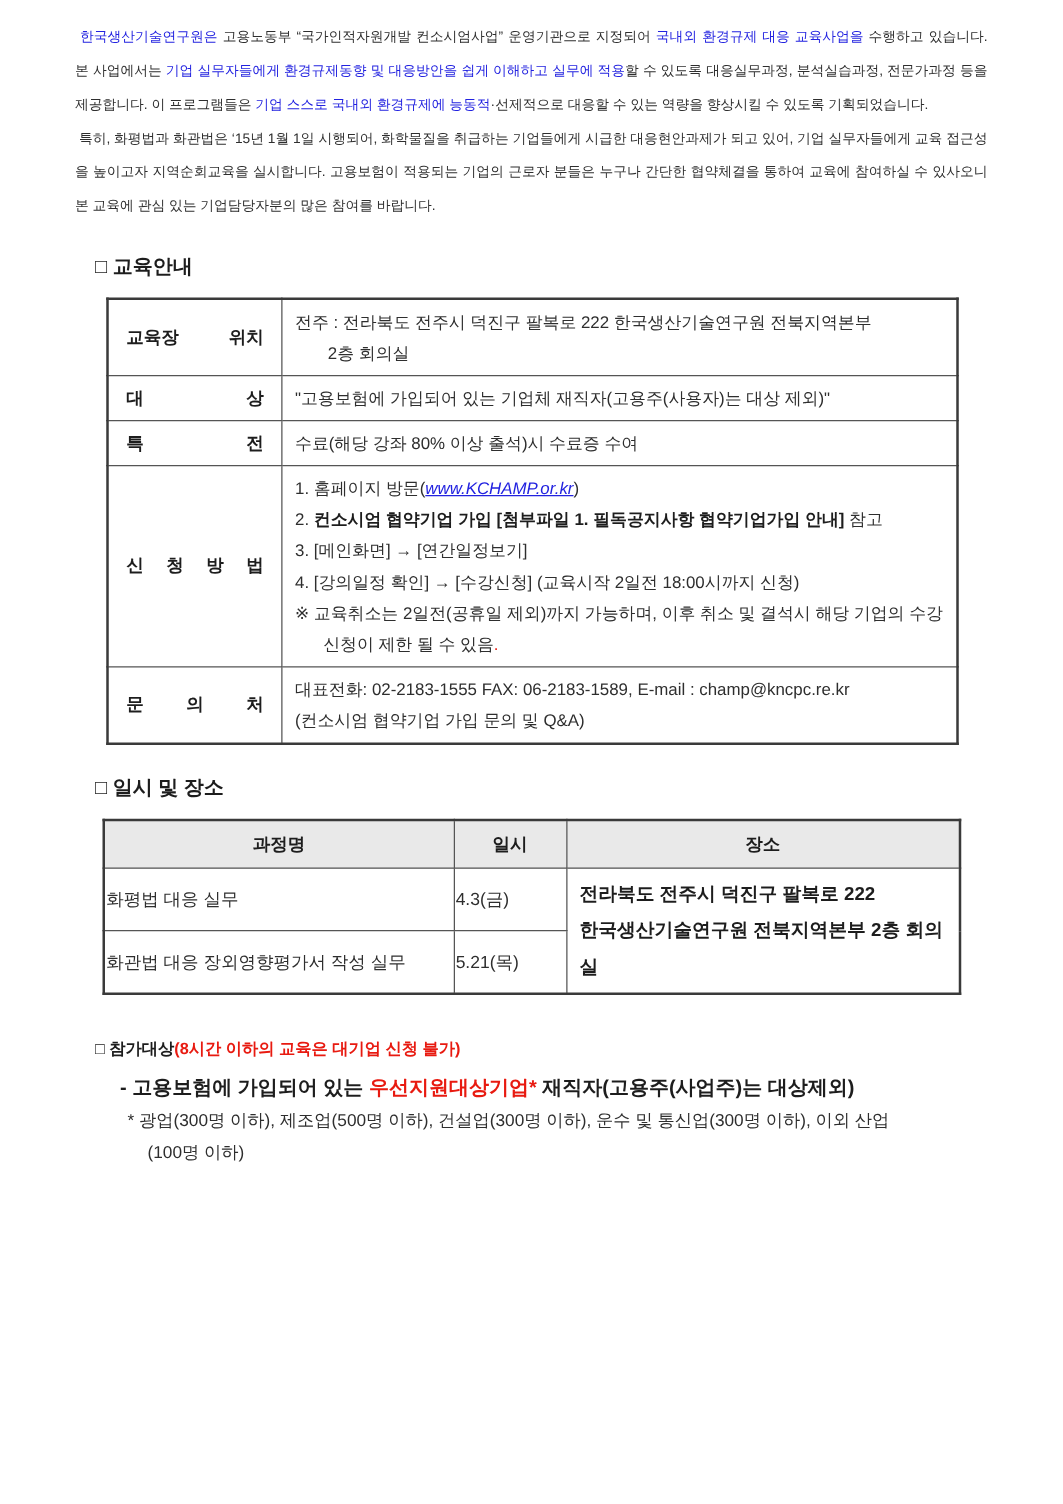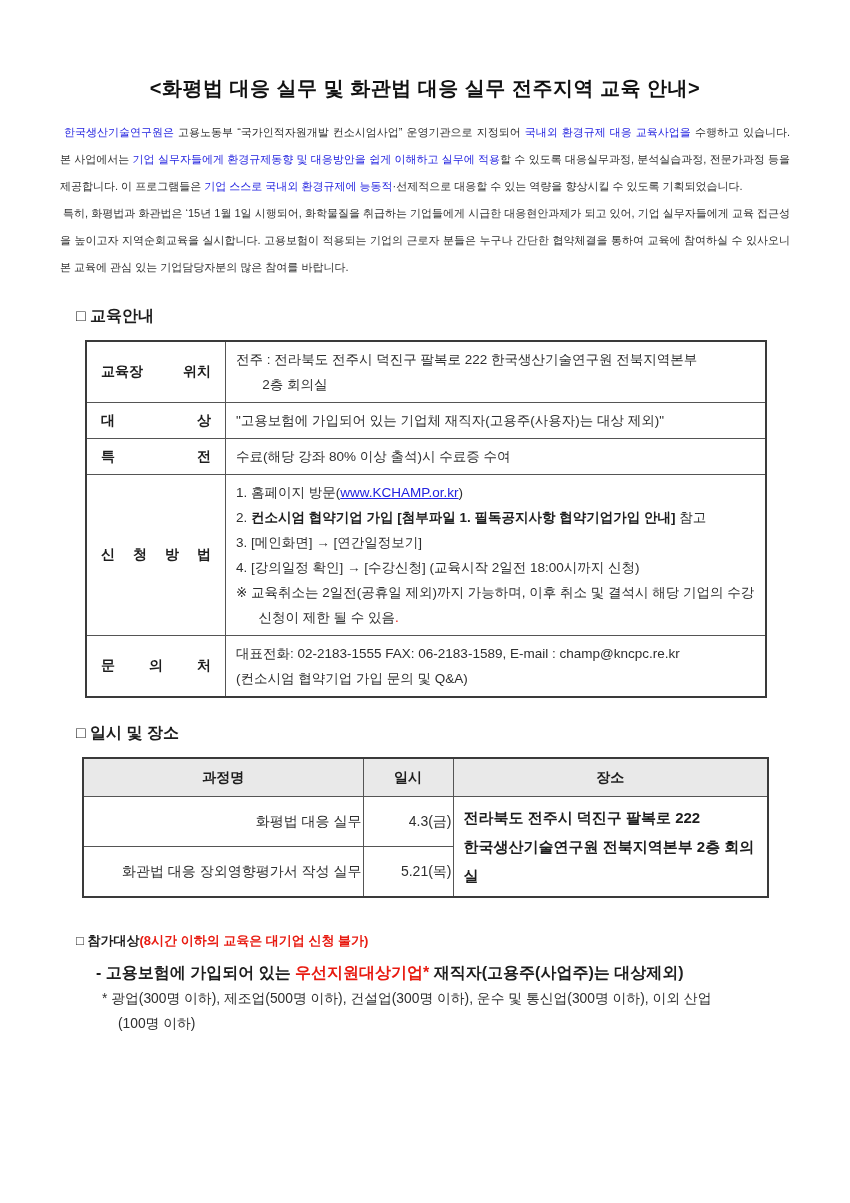--- a/index.html
+++ b/index.html
@@ -17,43 +17,42 @@
   .sec-h{font-weight:bold;font-size:16px;color:#1d1d1d;margin:24px 0 0 16px;line-height:22px;}
   
   table.edu{border-collapse:collapse;margin:13px 0 0 25px;width:682px;font-size:13.5px;border:2px solid #3a3a3a;table-layout:fixed;}
   table.edu td{border:1px solid #555;vertical-align:middle;}
   td.lbl{width:110px;font-weight:bold;font-size:14px;color:#1d1d1d;padding:5px 14px;
          text-align:justify;text-align-last:justify;}
   td.cnt{border-left:3px solid #101010;padding:5px 10px;}
   .tline{line-height:25px;white-space:pre-wrap;}
   .sm{font-size:11.5px;}
   .b{font-weight:bold;color:#1d1d1d;text-align:center;}
-  .u{text-decoration:underline;}
+  .u{text-decoration:underline;font-style:italic;}
   .c-blue{color:var(--blue);}
   .c-red{color:var(--red);}
   a.link{color:var(--blue);text-decoration:underline;cursor:pointer;}
   
   table.sched{border-collapse:collapse;margin:13px 0 0 22px;width:685px;font-size:14px;border:2px solid #3a3a3a;table-layout:fixed;}
   table.sched th{background:var(--hdrbg);font-weight:bold;border:1px solid #555;height:35px;color:#1d1d1d;font-size:14px;}
-  table.sched td{border:1px solid #555;text-align:right;height:47px;}
+  table.sched td{border:1px solid #555;text-align:left;height:47px;}
   table.sched td.place{text-align:left;font-weight:bold;padding:0 8px 0 10px;line-height:29px;font-size:15px;color:#1d1d1d;}
   
   .parts{margin:30px 0 0 16px;}
   .parts .hline{font-size:13px;font-weight:bold;color:#1d1d1d;line-height:26px;}
   .parts .l1{font-size:16px;padding-left:20px;margin-top:7px;line-height:24px;color:#1d1d1d;}
   .parts .note{font-size:13.8px;padding-left:26px;line-height:23px;margin-top:2px;}
   .parts .note.cont{padding-left:42px;}
 </style>
 </head>
 <body>
 
 <div class="page">
   <div class="content">
 
-    <h1 class="doc-title">&lt;화평법 대응 실무 및 화관법 대응 실무 전주지역 교육 안내&gt;</h1>
 
     <div class="intro">
       <p><span class="c-blue"> 한국생산기술연구원은</span><span> 고용노동부 “국가인적자원개발 컨소시엄사업” 운영기관으로 지정되어 </span><span class="c-blue">국내외 환경규제 대응 교육사업을</span><span> 수행하고 있습니다. 본 사업에서는 </span><span class="c-blue">기업 실무자들에게 환경규제동향 및 대응방안을 쉽게 이해하고 실무에 적용</span><span>할 수 있도록 대응실무과정, 분석실습과정, 전문가과정 등을 제공합니다. 이 프로그램들은 </span><span class="c-blue">기업 스스로 국내외 환경규제에 능동적</span><span>·선제적으로 대응할 수 있는 역량을 향상시킬 수 있도록 기획되었습니다.</span></p>
       <p><span> 특히, 화평법과 화관법은 ‘15년 1월 1일 시행되어, 화학물질을 취급하는 기업들에게 시급한 대응현안과제가 되고 있어, 기업 실무자들에게 교육 접근성을 높이고자 지역순회교육을 실시합니다. 고용보험이 적용되는 기업의 근로자 분들은 누구나 간단한 협약체결을 통하여 교육에 참여하실 수 있사오니 본 교육에 관심 있는 기업담당자분의 많은 참여를 바랍니다.</span></p>
     </div>
 
     <div class="sec-h">□ 교육안내</div>
 
     <table class="edu">
       <tbody id="edu-tbody">

